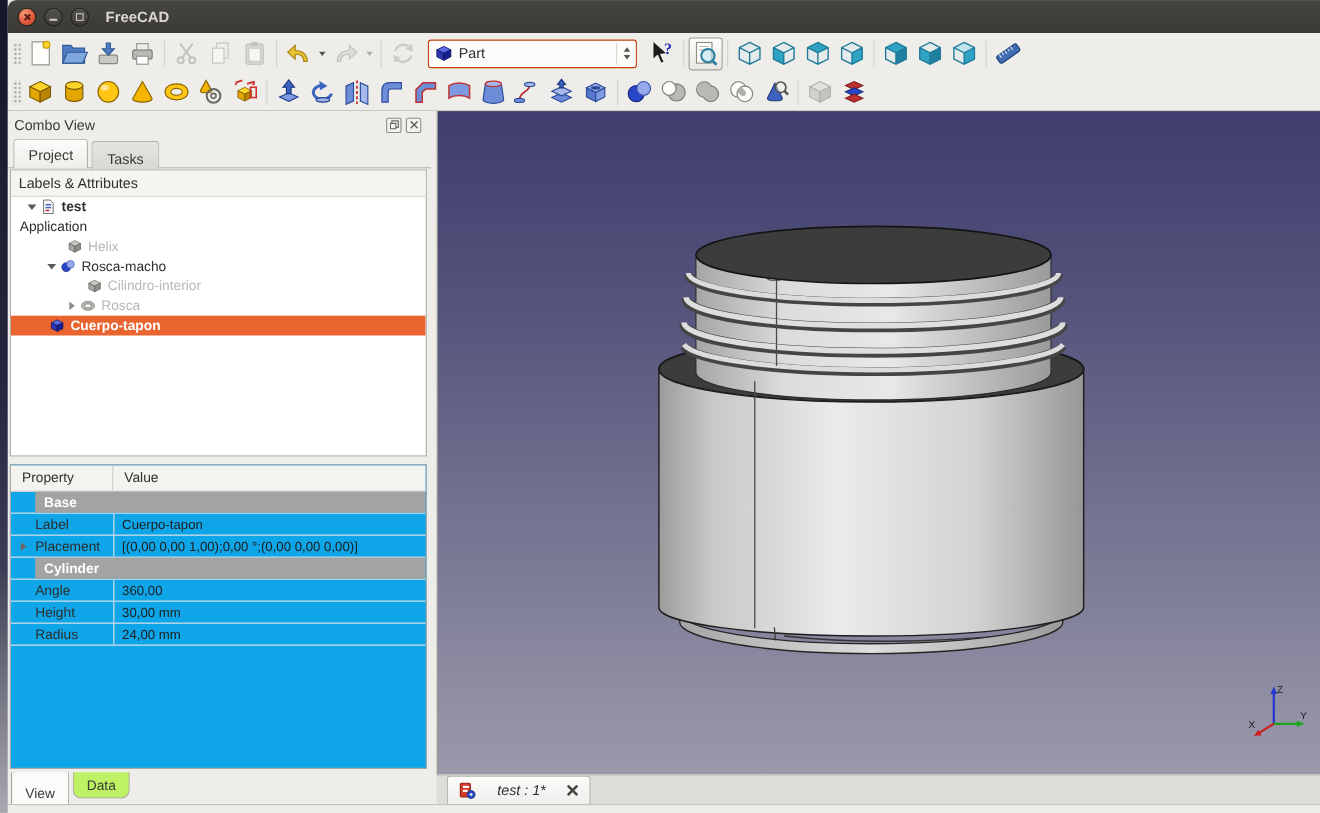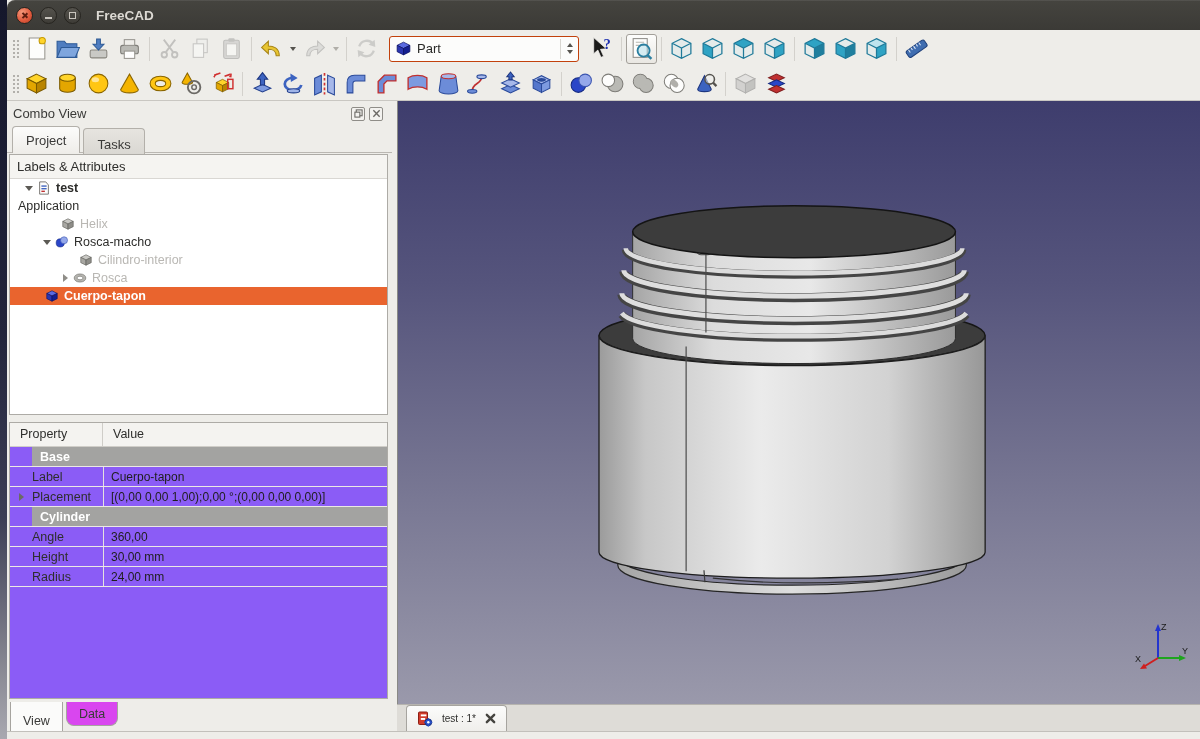--- a/index.html
+++ b/index.html
@@ -63,46 +63,46 @@
   .exp{width:10px;flex:none;display:flex;justify-content:center;}
   .exp .dn{width:0;height:0;border-left:4px solid transparent;border-right:4px solid transparent;border-top:5px solid #5c5a55;}
   .exp .rt{width:0;height:0;border-top:4px solid transparent;border-bottom:4px solid transparent;border-left:5px solid #8f8d88;}
   .ticon{width:14px;height:14px;margin:0 5px 0 3px;flex:none;}
   .ticon svg{width:14px;height:14px;display:block;}
   .trow.bold .tlabel{font-weight:bold;}
   .trow.disabled{color:#b9b7b3;}
   .trow.selected{background:#e9642e;color:#fff;}
   .trow.selected .tlabel{font-weight:bold;}
   
-  .prop-panel{position:absolute;left:2px;right:4px;top:321px;height:277px;background:#8b5cf6;border:1px solid #adaba6;box-sizing:border-box;font-size:12.5px;overflow:hidden;}
+  .prop-panel{position:absolute;left:2px;right:4px;top:321px;height:277px;background:#0ea5e9;border:1px solid #adaba6;box-sizing:border-box;font-size:12.5px;overflow:hidden;}
   .prop-head{display:flex;height:23px;background:#f4f3f0;border-bottom:1px solid #cfcdc8;}
   .ph-cell{line-height:22px;color:#2e2e2c;padding-left:10px;box-sizing:border-box;}
   .ph-cell.c1{width:93px;border-right:1px solid #cfcdc8;}
   .prow{display:flex;height:19px;border-bottom:1px solid #ebe9e5;align-items:stretch;}
   .gutter{width:22px;flex:none;display:flex;align-items:center;justify-content:center;}
   .pname{width:71px;flex:none;display:flex;align-items:center;color:#2e2e2c;}
   .pval{flex:1;border-left:1px solid #e4e2de;display:flex;align-items:center;padding-left:7px;
        font-size:12px;white-space:nowrap;overflow:hidden;color:#1e1e1c;}
   .prow.group .grp{flex:1;background:#a3a3a1;color:#fff;font-weight:bold;display:flex;align-items:center;padding-left:8px;}
   
   .bottom-tabs{position:absolute;left:3px;bottom:0;height:29px;display:flex;align-items:flex-start;}
   .btab{padding:0 12px;font-size:12.5px;border:1px solid #a6a49f;border-top:none;color:#3a3a38;
-       border-radius:0 0 8px 8px;background:#d946ef;height:24px;display:flex;align-items:center;margin-right:3px;box-sizing:border-box;}
+       border-radius:0 0 8px 8px;background:#bef264;height:24px;display:flex;align-items:center;margin-right:3px;box-sizing:border-box;}
   .btab.active{background:#fbfbfa;height:39px;}
   
   .splitter{position:absolute;left:385px;width:5px;top:0;bottom:0;background:#eeede9;}
   .viewport-area{position:absolute;left:390px;right:0;top:0;bottom:0;}
   .viewport{position:absolute;left:0;right:0;top:0;bottom:27px;border-left:1px solid #8a8a86;
        background:linear-gradient(#3e3d6d 0%,#55547c 30%,#757491 62%,#9a99ab 100%);overflow:hidden;}
   .viewport > svg.model{position:absolute;inset:0;width:100%;height:100%;}
   .axis-widget{position:absolute;right:10px;bottom:28px;width:56px;height:60px;}
   .mdi-bar{position:absolute;left:0;right:0;bottom:0;height:27px;background:#dedcd7;border-top:1px solid #b6b4af;
        display:flex;align-items:flex-end;padding-left:9px;box-sizing:border-box;}
   .mdi-tab{height:25px;background:linear-gradient(#fcfcfb,#efeeeb);border:1px solid #a6a49f;border-bottom:none;
-       border-radius:4px 4px 0 0;display:flex;align-items:center;gap:9px;padding:0 10px;font-size:10px;color:#2e2e2c;}
+       border-radius:4px 4px 0 0;display:flex;align-items:center;gap:19px;padding:0 10px;font-size:13px;color:#2e2e2c;font-style:italic;}
   .mdi-tab svg.docicon{width:16px;height:16px;}
   .mdi-close{width:11px;height:11px;display:flex;}
   .statusbar{position:absolute;left:7px;right:0;bottom:0;height:8px;background:#eeede9;border-top:1px solid #c2c0bb;box-sizing:border-box;}
   .hidden-defs{position:absolute;width:0;height:0;overflow:hidden;}
 </style>
 </head>
 <body>
 
 <svg class="hidden-defs" aria-hidden="true">
   <defs>

